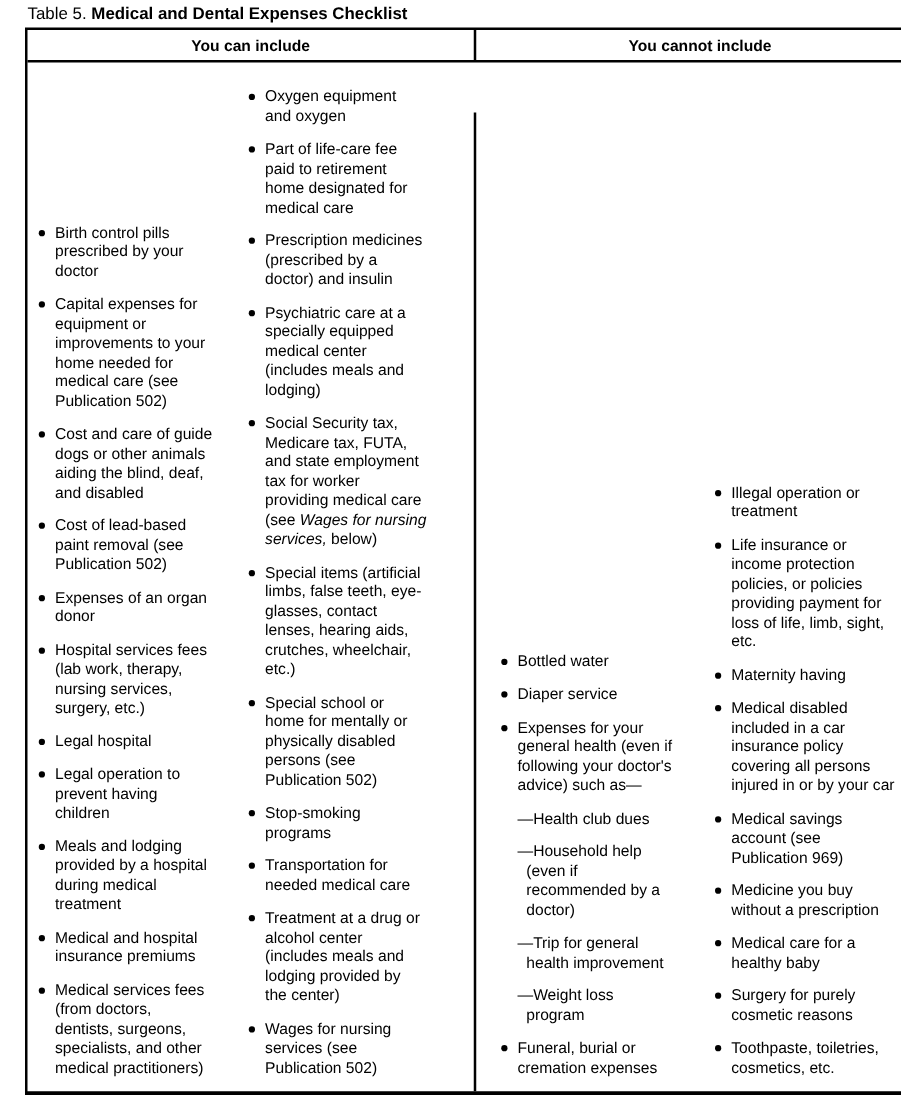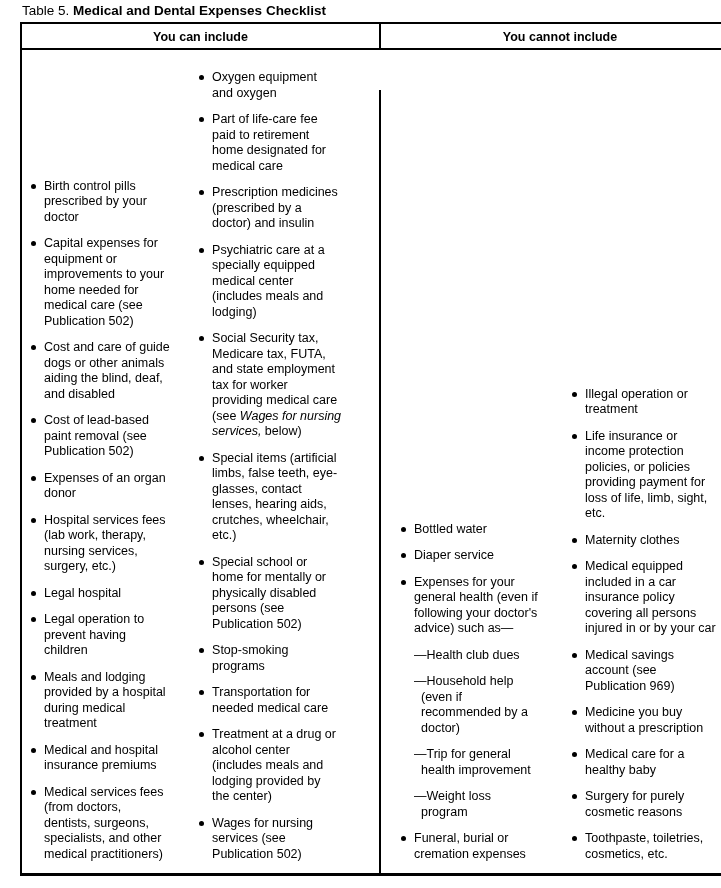--- a/index.html
+++ b/index.html
@@ -233,22 +233,22 @@
           </div>
         <div class="col col-4">
             <div class="item bullet"><span class="bullet-dot"></span><span class="txt"><span>Illegal operation or
 treatment</span></span></div>
             <div class="item bullet"><span class="bullet-dot"></span><span class="txt"><span>Life insurance or
 income protection
 policies, or policies
 providing payment for
 loss of life, limb, sight,
 etc.</span></span></div>
-            <div class="item bullet"><span class="bullet-dot"></span><span class="txt"><span>Maternity clothes</span></span></div>
-            <div class="item bullet"><span class="bullet-dot"></span><span class="txt"><span>Medical equipped
+            <div class="item bullet"><span class="bullet-dot"></span><span class="txt"><span>Maternity having</span></span></div>
+            <div class="item bullet"><span class="bullet-dot"></span><span class="txt"><span>Medical disabled
 included in a car
 insurance policy
 covering all persons
 injured in or by your car</span></span></div>
             <div class="item bullet"><span class="bullet-dot"></span><span class="txt"><span>Medical savings
 account (see
 Publication 969)</span></span></div>
             <div class="item bullet"><span class="bullet-dot"></span><span class="txt"><span>Medicine you buy
 without a prescription</span></span></div>
             <div class="item bullet"><span class="bullet-dot"></span><span class="txt"><span>Medical care for a

